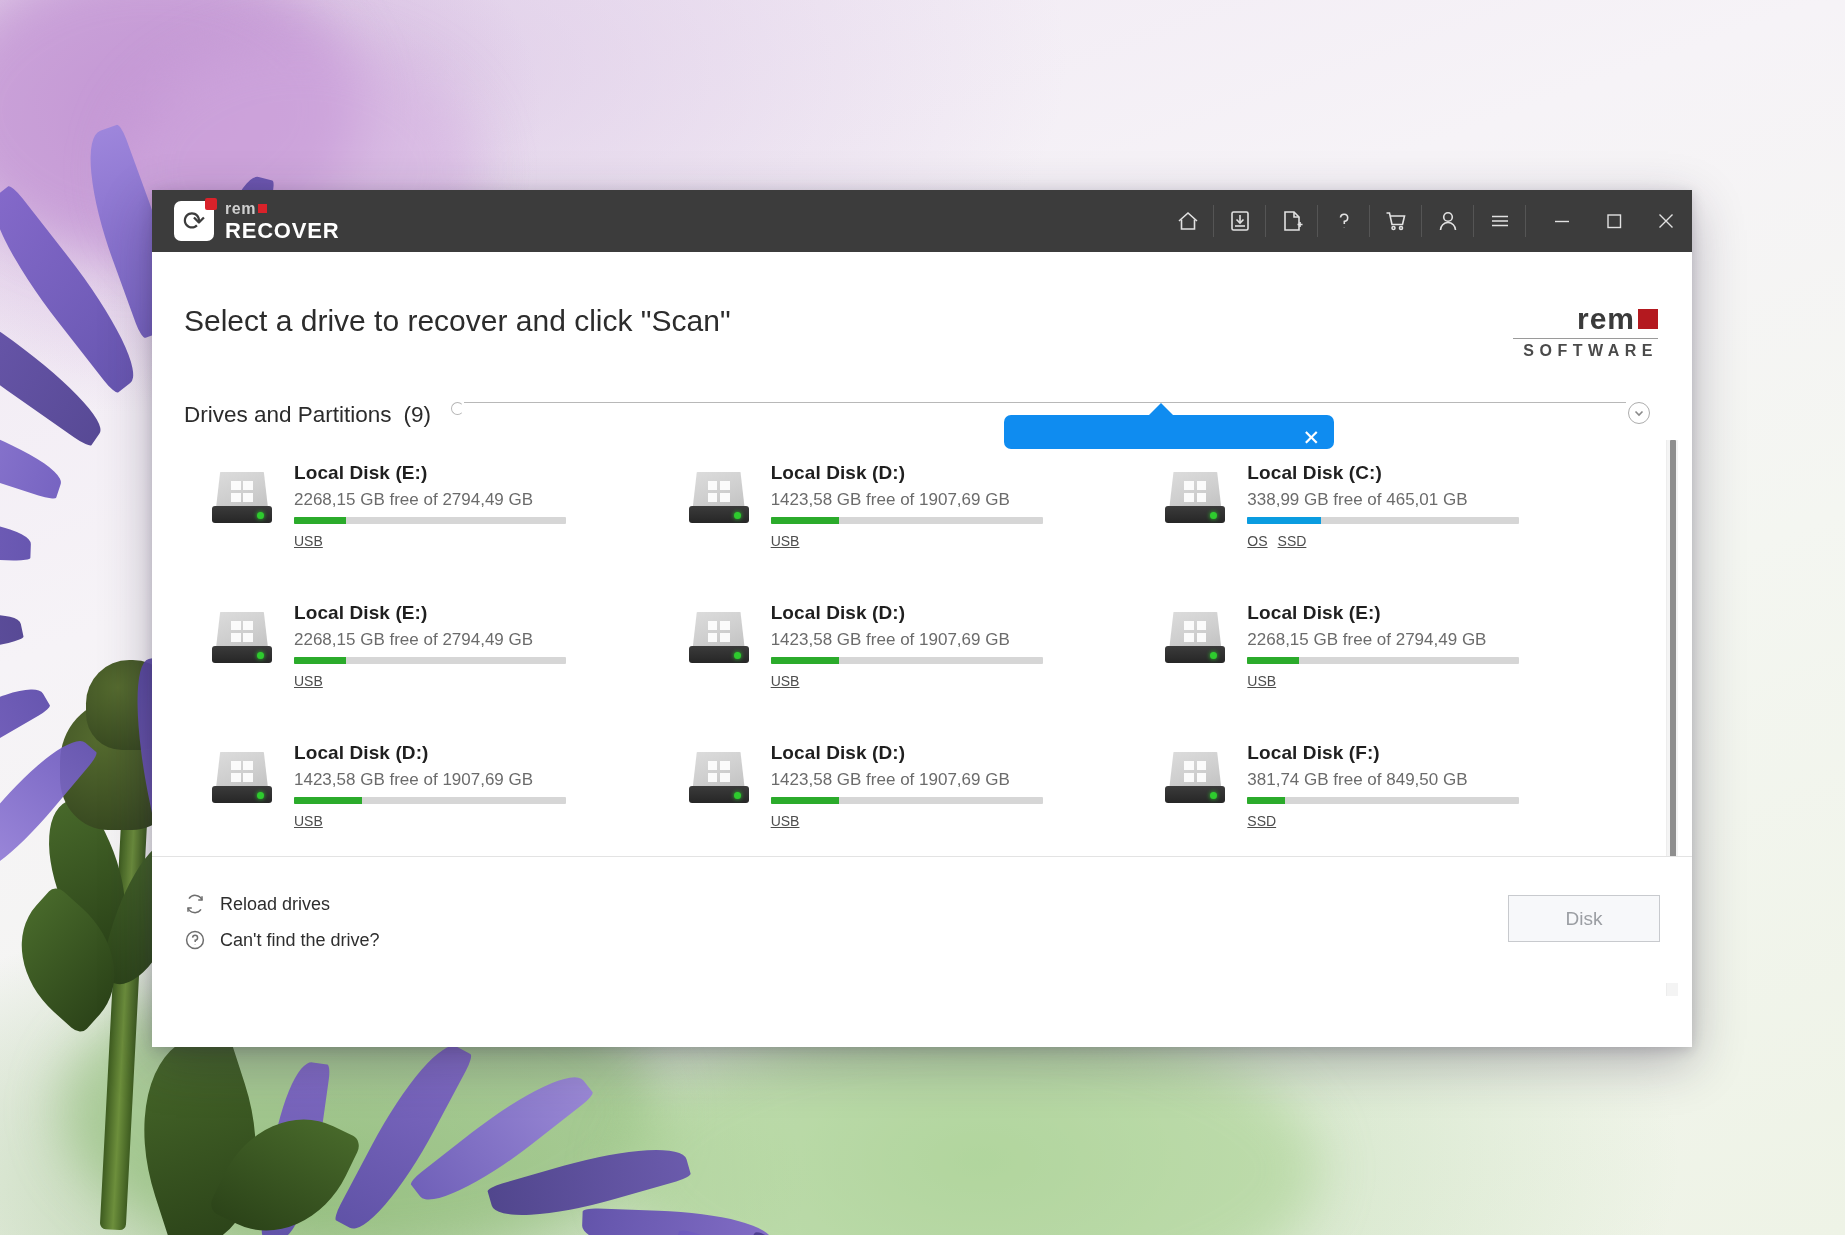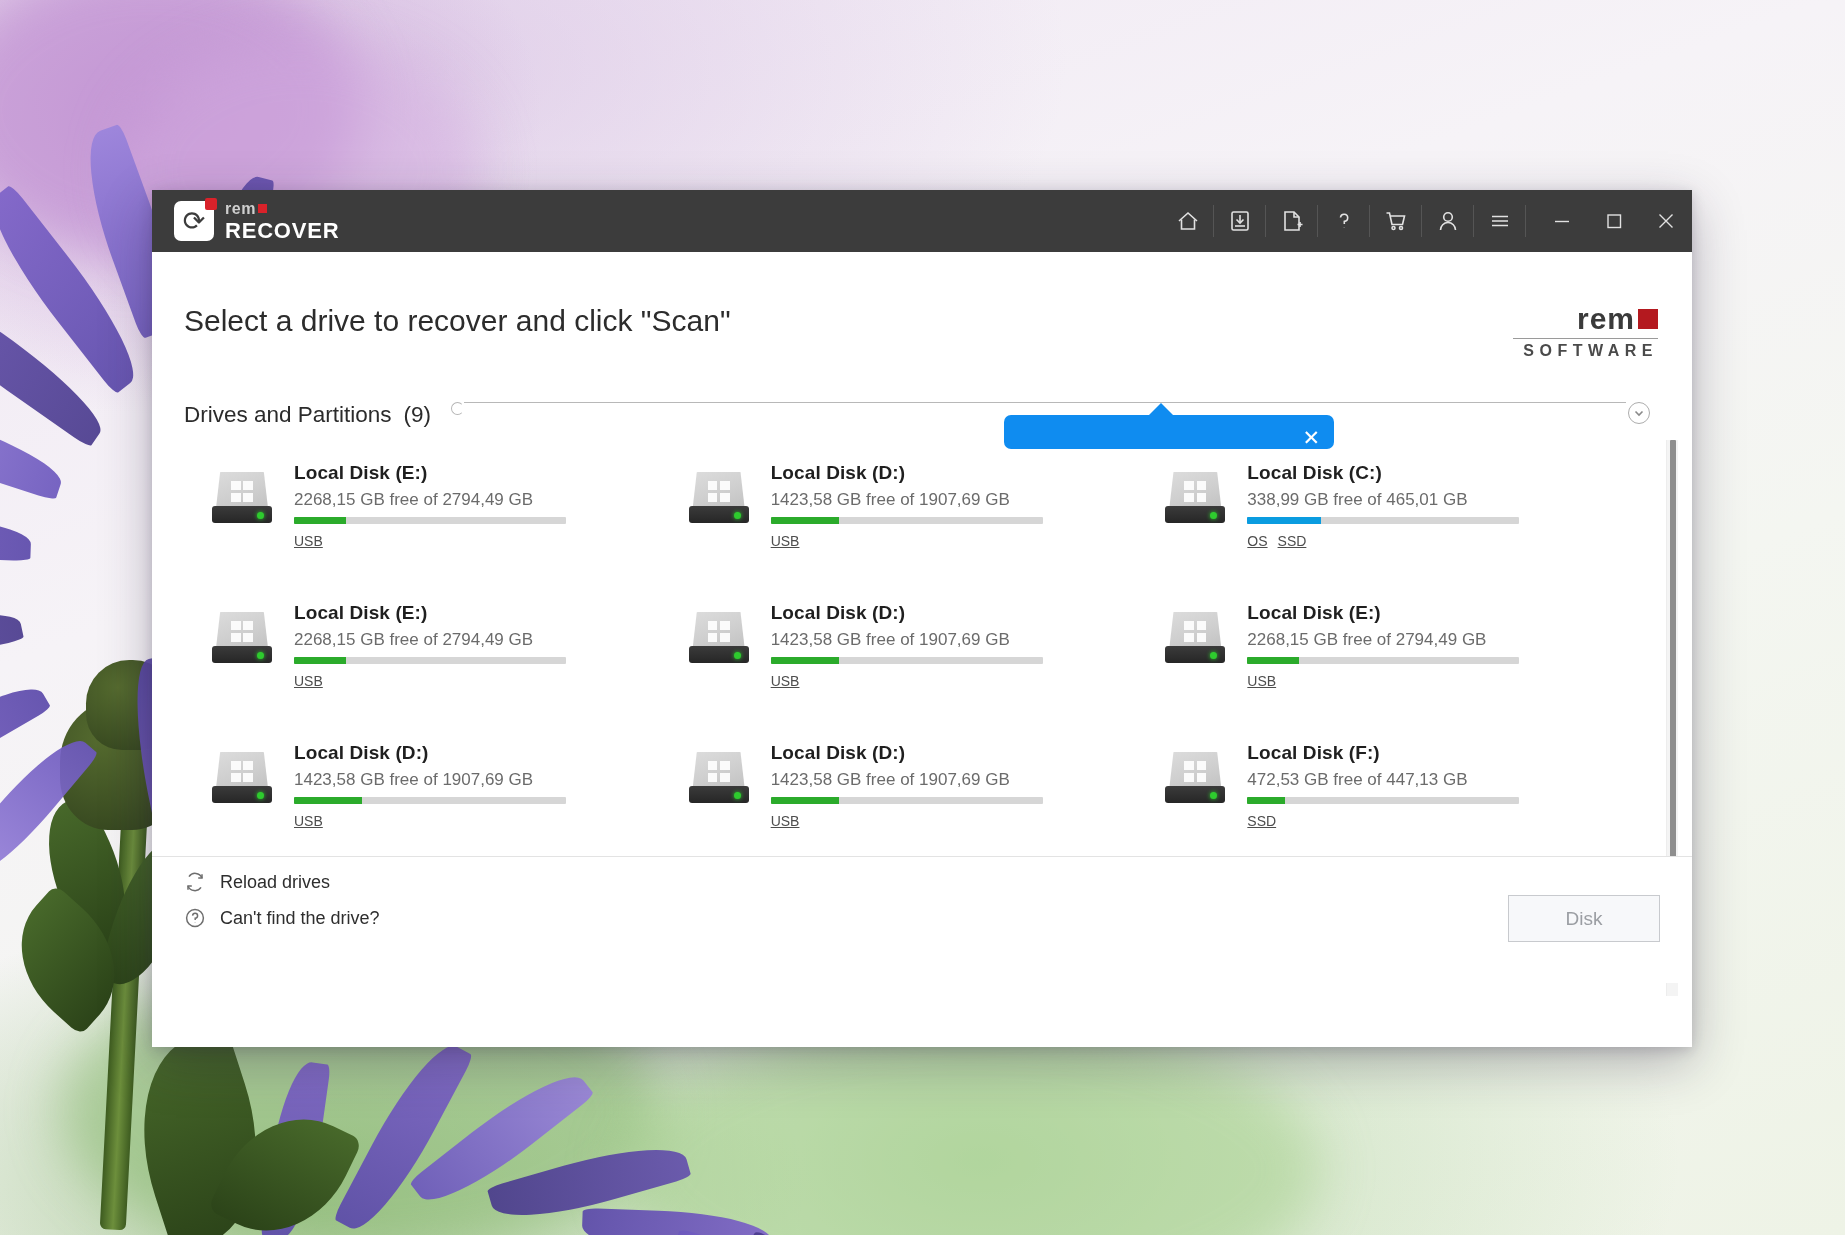--- a/index.html
+++ b/index.html
@@ -260,21 +260,21 @@
     background: #8e8e8e; border-radius: 1px;
   }
 
   
   #footer {
     position: absolute; left: 0; right: 0; bottom: 0;
     height: 127px;
     border-top: 1px solid #e3e3e3;
     background: #fff;
   }
-  #footer-links { position: absolute; left: 32px; top: 14px; }
+  #footer-links { position: absolute; left: 32px; top: 36px; }
   .foot-link {
     display: flex; align-items: center; gap: 14px;
     margin-bottom: 14px; cursor: pointer;
   }
   .foot-link .fi { width: 22px; height: 22px; flex: none; }
   .foot-link .fi svg { stroke: #6e6e6e; fill: none; stroke-width: 1.5; }
   .foot-link .fl-label { font-size: 18px; color: #2e2e2e; }
   #scan-button {
     position: absolute; right: 32px; top: 38px;
     width: 152px; height: 47px;
@@ -645,21 +645,21 @@
                 <i></i>
                 <i></i>
                 <i></i>
                 <i></i>
               </span>
               <span class="base"></span>
               <span class="led"></span>
             </div>
             <div class="drive-info">
               <div class="drive-name">Local Disk (F:)</div>
-              <div class="drive-cap">472,53 GB free of 447,13 GB</div>
+              <div class="drive-cap">381,74 GB free of 849,50 GB</div>
               <div class="drive-bar">
                 <span style="width: 14%; background: rgb(43, 171, 43);"></span>
               </div>
               <div class="drive-tags">
                 <span class="tag">SSD</span>
               </div>
             </div>
           </div>
         </div>
 

